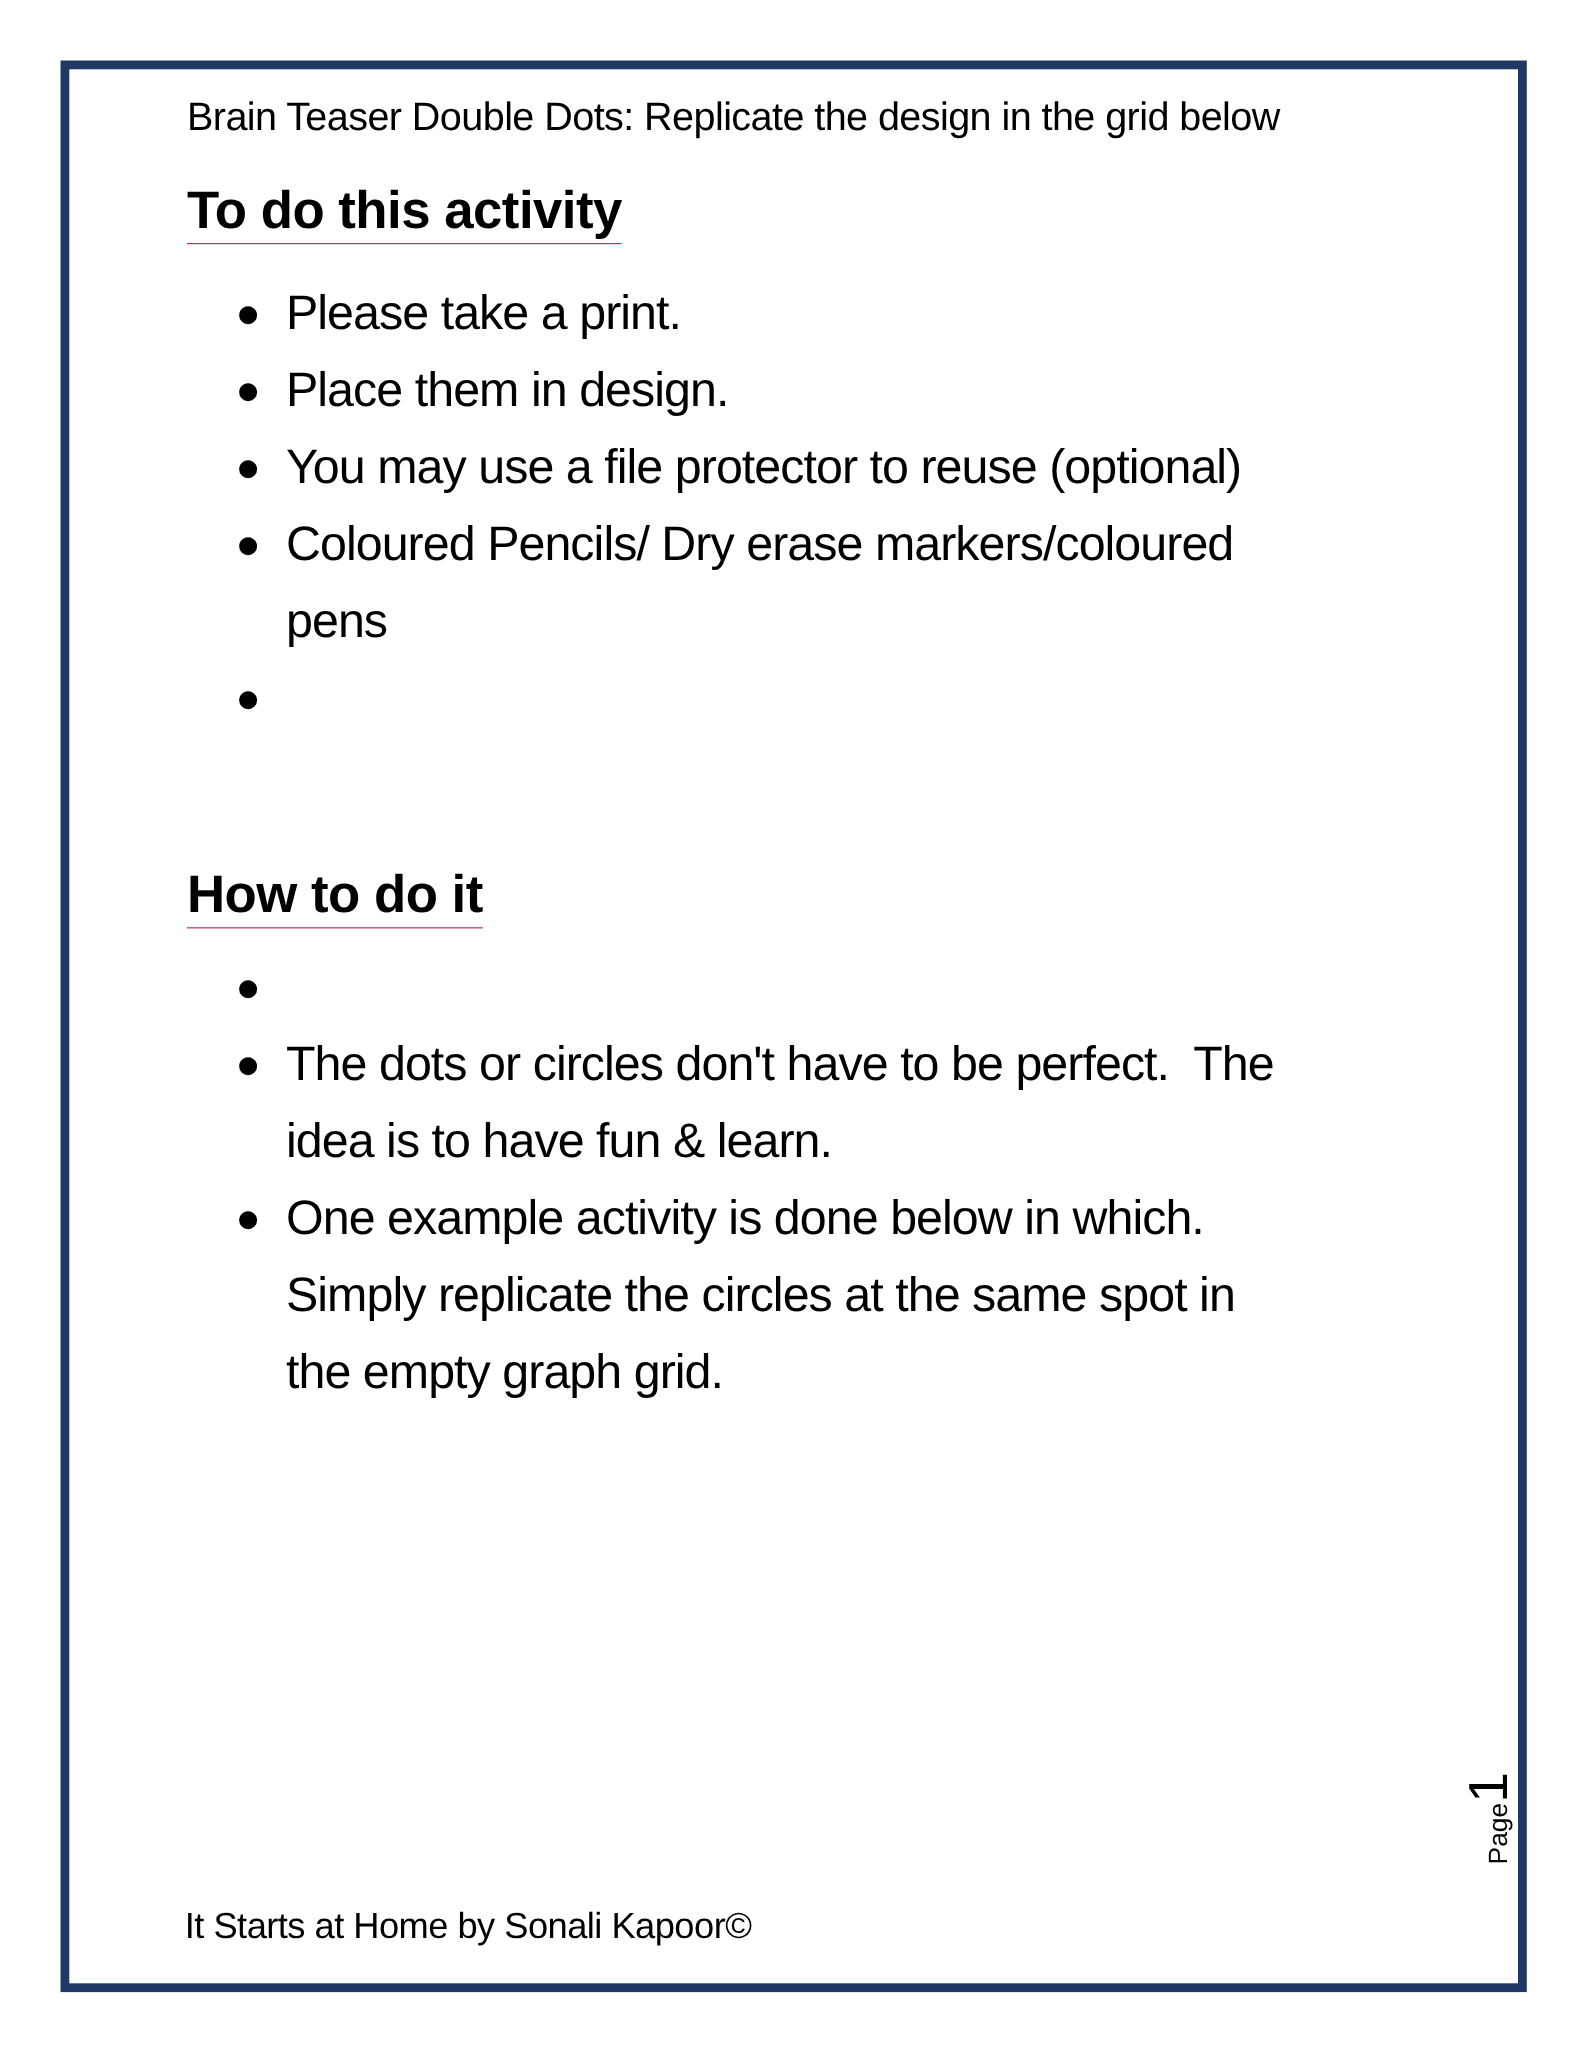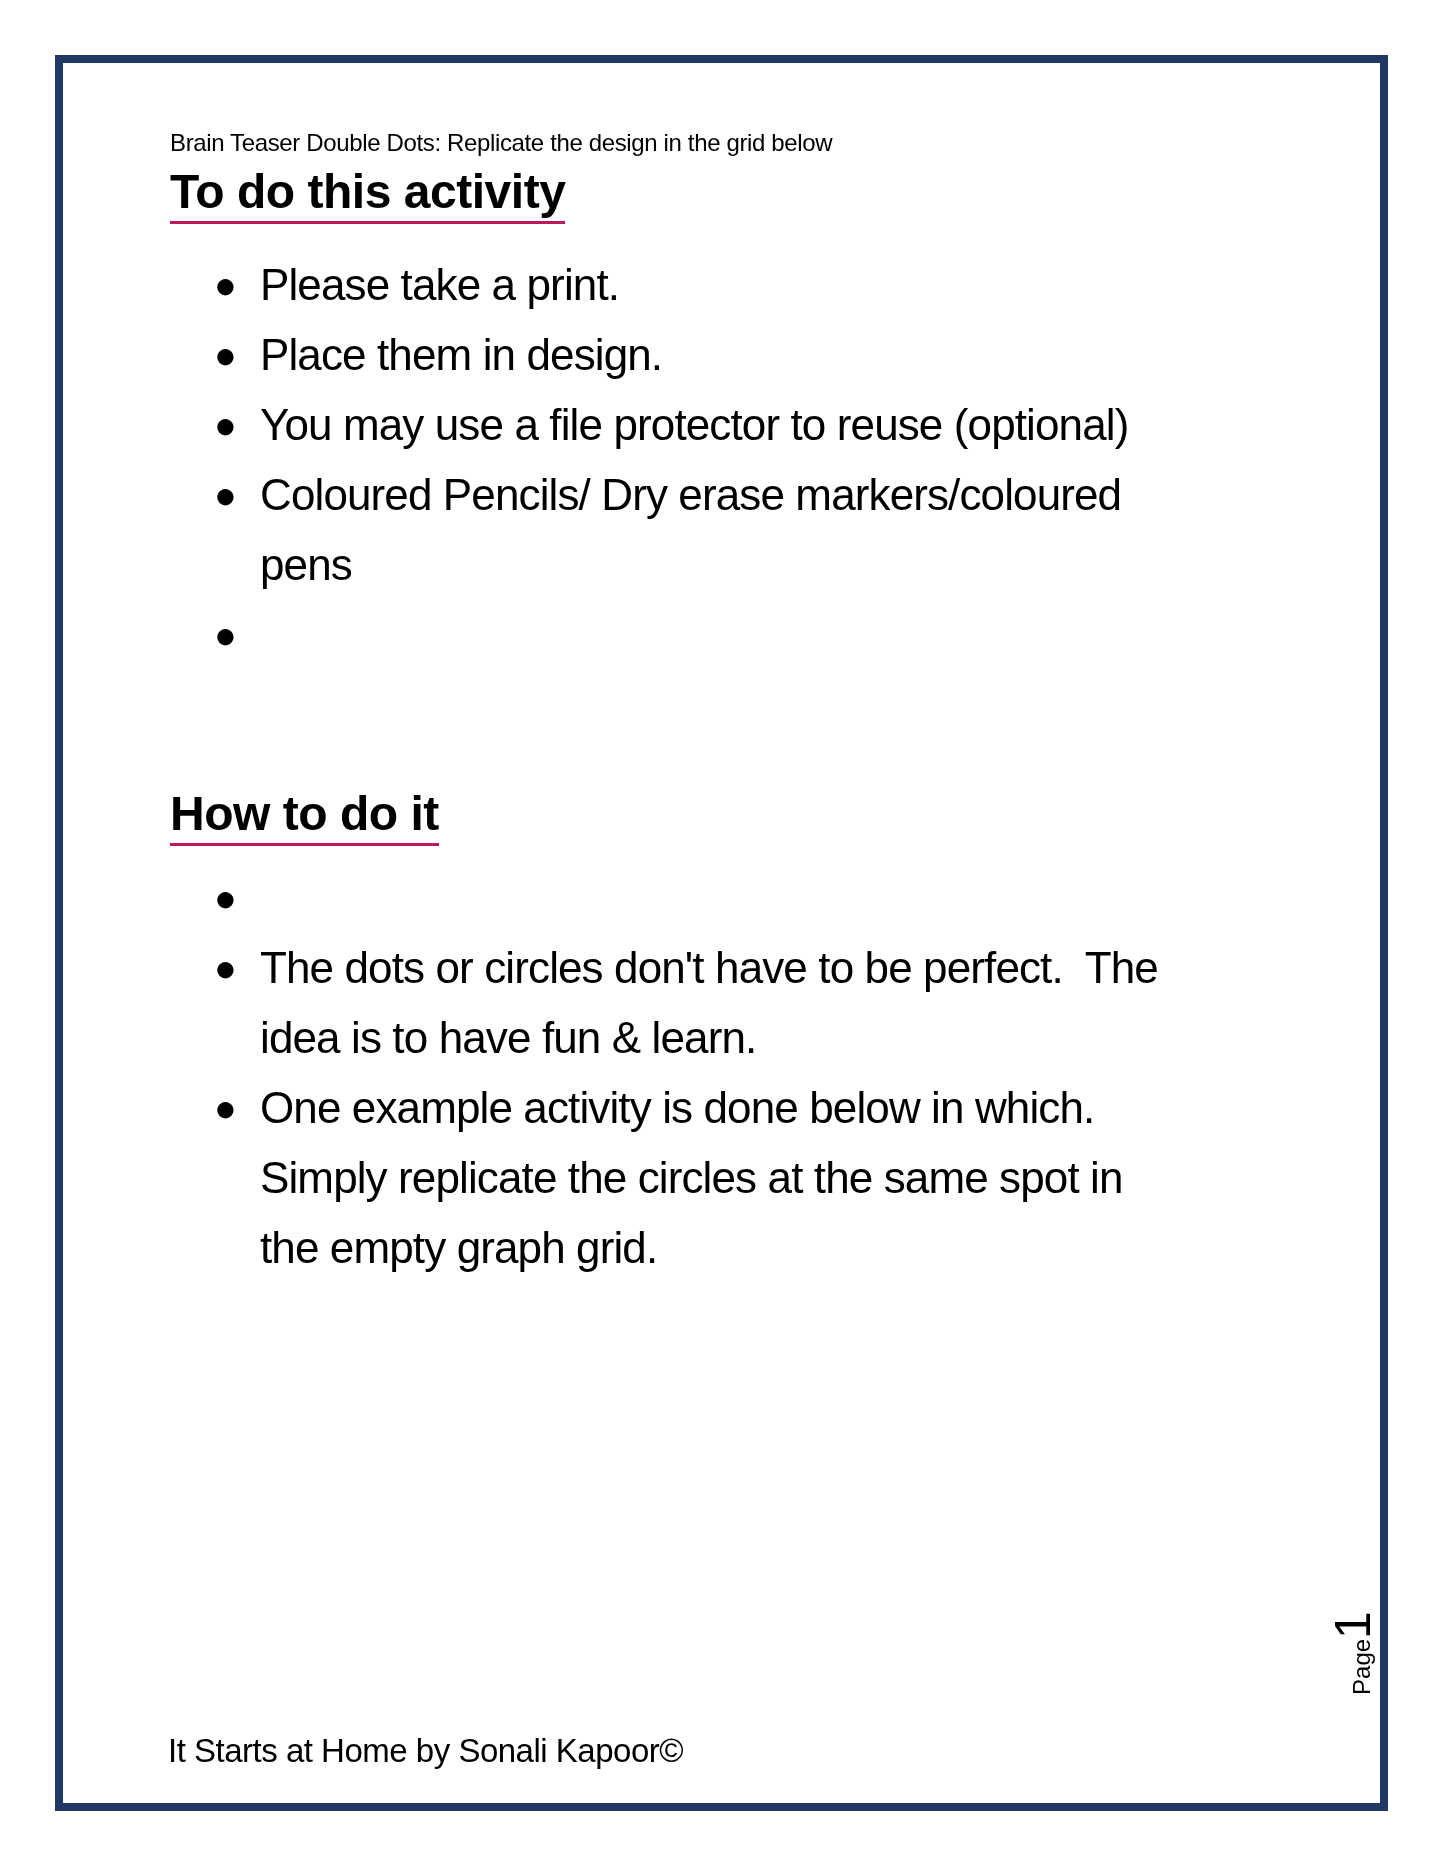--- a/index.html
+++ b/index.html
@@ -22,37 +22,36 @@
     top: 55px;
     width: 1333px;
     height: 1756px;
     border: 8px solid #1f3864;
     box-sizing: border-box;
   }
   .doc-header {
     position: absolute;
     left: 170px;
     top: 84px;
-    font-size: 24px;
+    font-size: 36px;
     line-height: 44px;
     letter-spacing: -0.015em;
     white-space: pre;
-    margin-top: 37px;
   }
   .sec-heading {
     position: absolute;
     left: 170px;
     font-size: 48px;
     font-weight: bold;
     line-height: 52px;
     letter-spacing: -0.01em;
   }
   .sec-heading .uline {
     display: inline-block;
-    border-bottom: 3px solid #be185d;
+    border-bottom: 1px solid #be185d;
     padding-bottom: 3px;
   }
   .heading-1 { top: 166px; }
   .heading-2 { top: 788px; }
   .blist {
     position: absolute;
     left: 170px;
     margin: 0;
     padding: 0;
     list-style: none;

